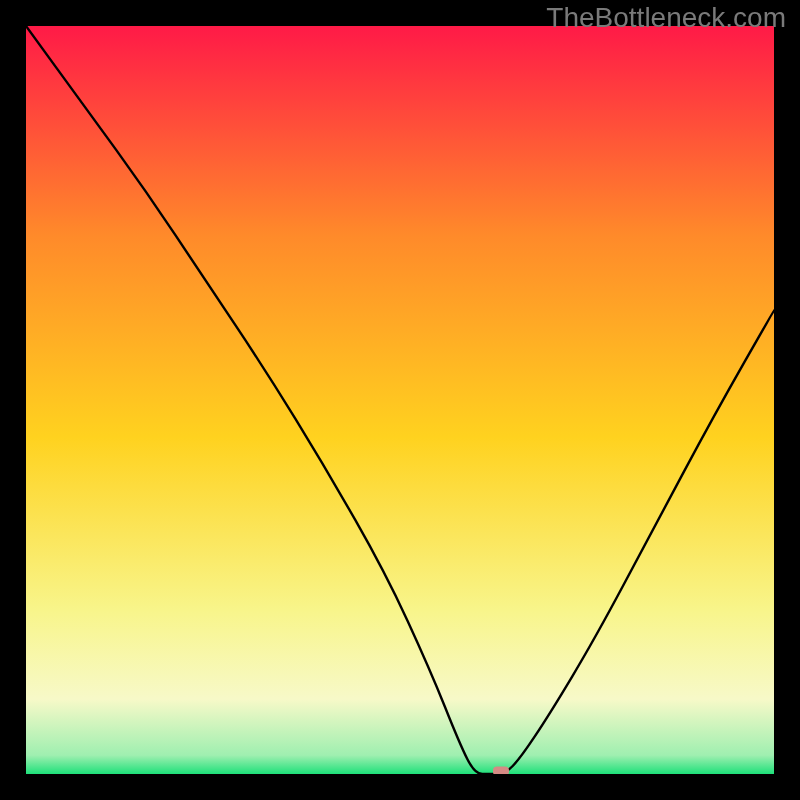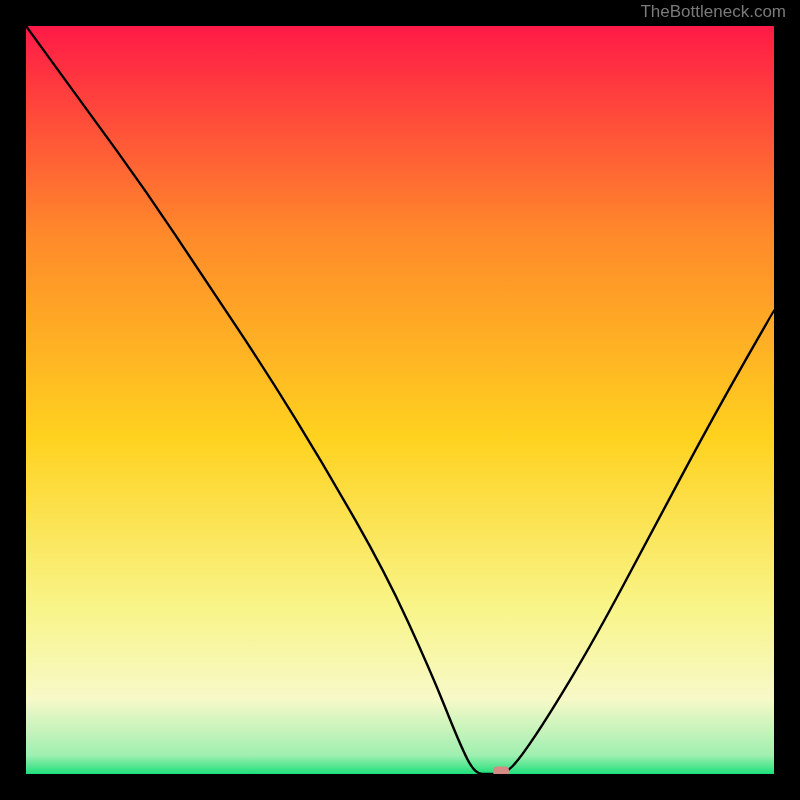--- a/index.html
+++ b/index.html
@@ -1,17 +1,17 @@
 <!DOCTYPE html>
 <html><head>
 <meta charset="utf-8">
 <style>
 *{margin:0;padding:0;box-sizing:border-box}
 body{width:800px;height:800px;background:#000;position:relative;font-family:Arial,sans-serif}
-.watermark{position:absolute;top:2px;right:14px;color:#7a7a7a;font-size:17px;font-weight:400;z-index:10}
+.watermark{position:absolute;top:2px;right:14px;color:#7a7a7a;font-size:28px;font-weight:400;z-index:10}
 .plot-area{position:absolute;top:26px;left:26px;width:748px;height:748px;overflow:hidden}
 svg{display:block}
 </style>
 </head>
 <body>
 
 <div class="watermark">TheBottleneck.com</div>
 
 <div class="plot-area">
   <svg id="chart-svg" width="748" height="748" viewBox="0 0 748 748" preserveAspectRatio="none">

